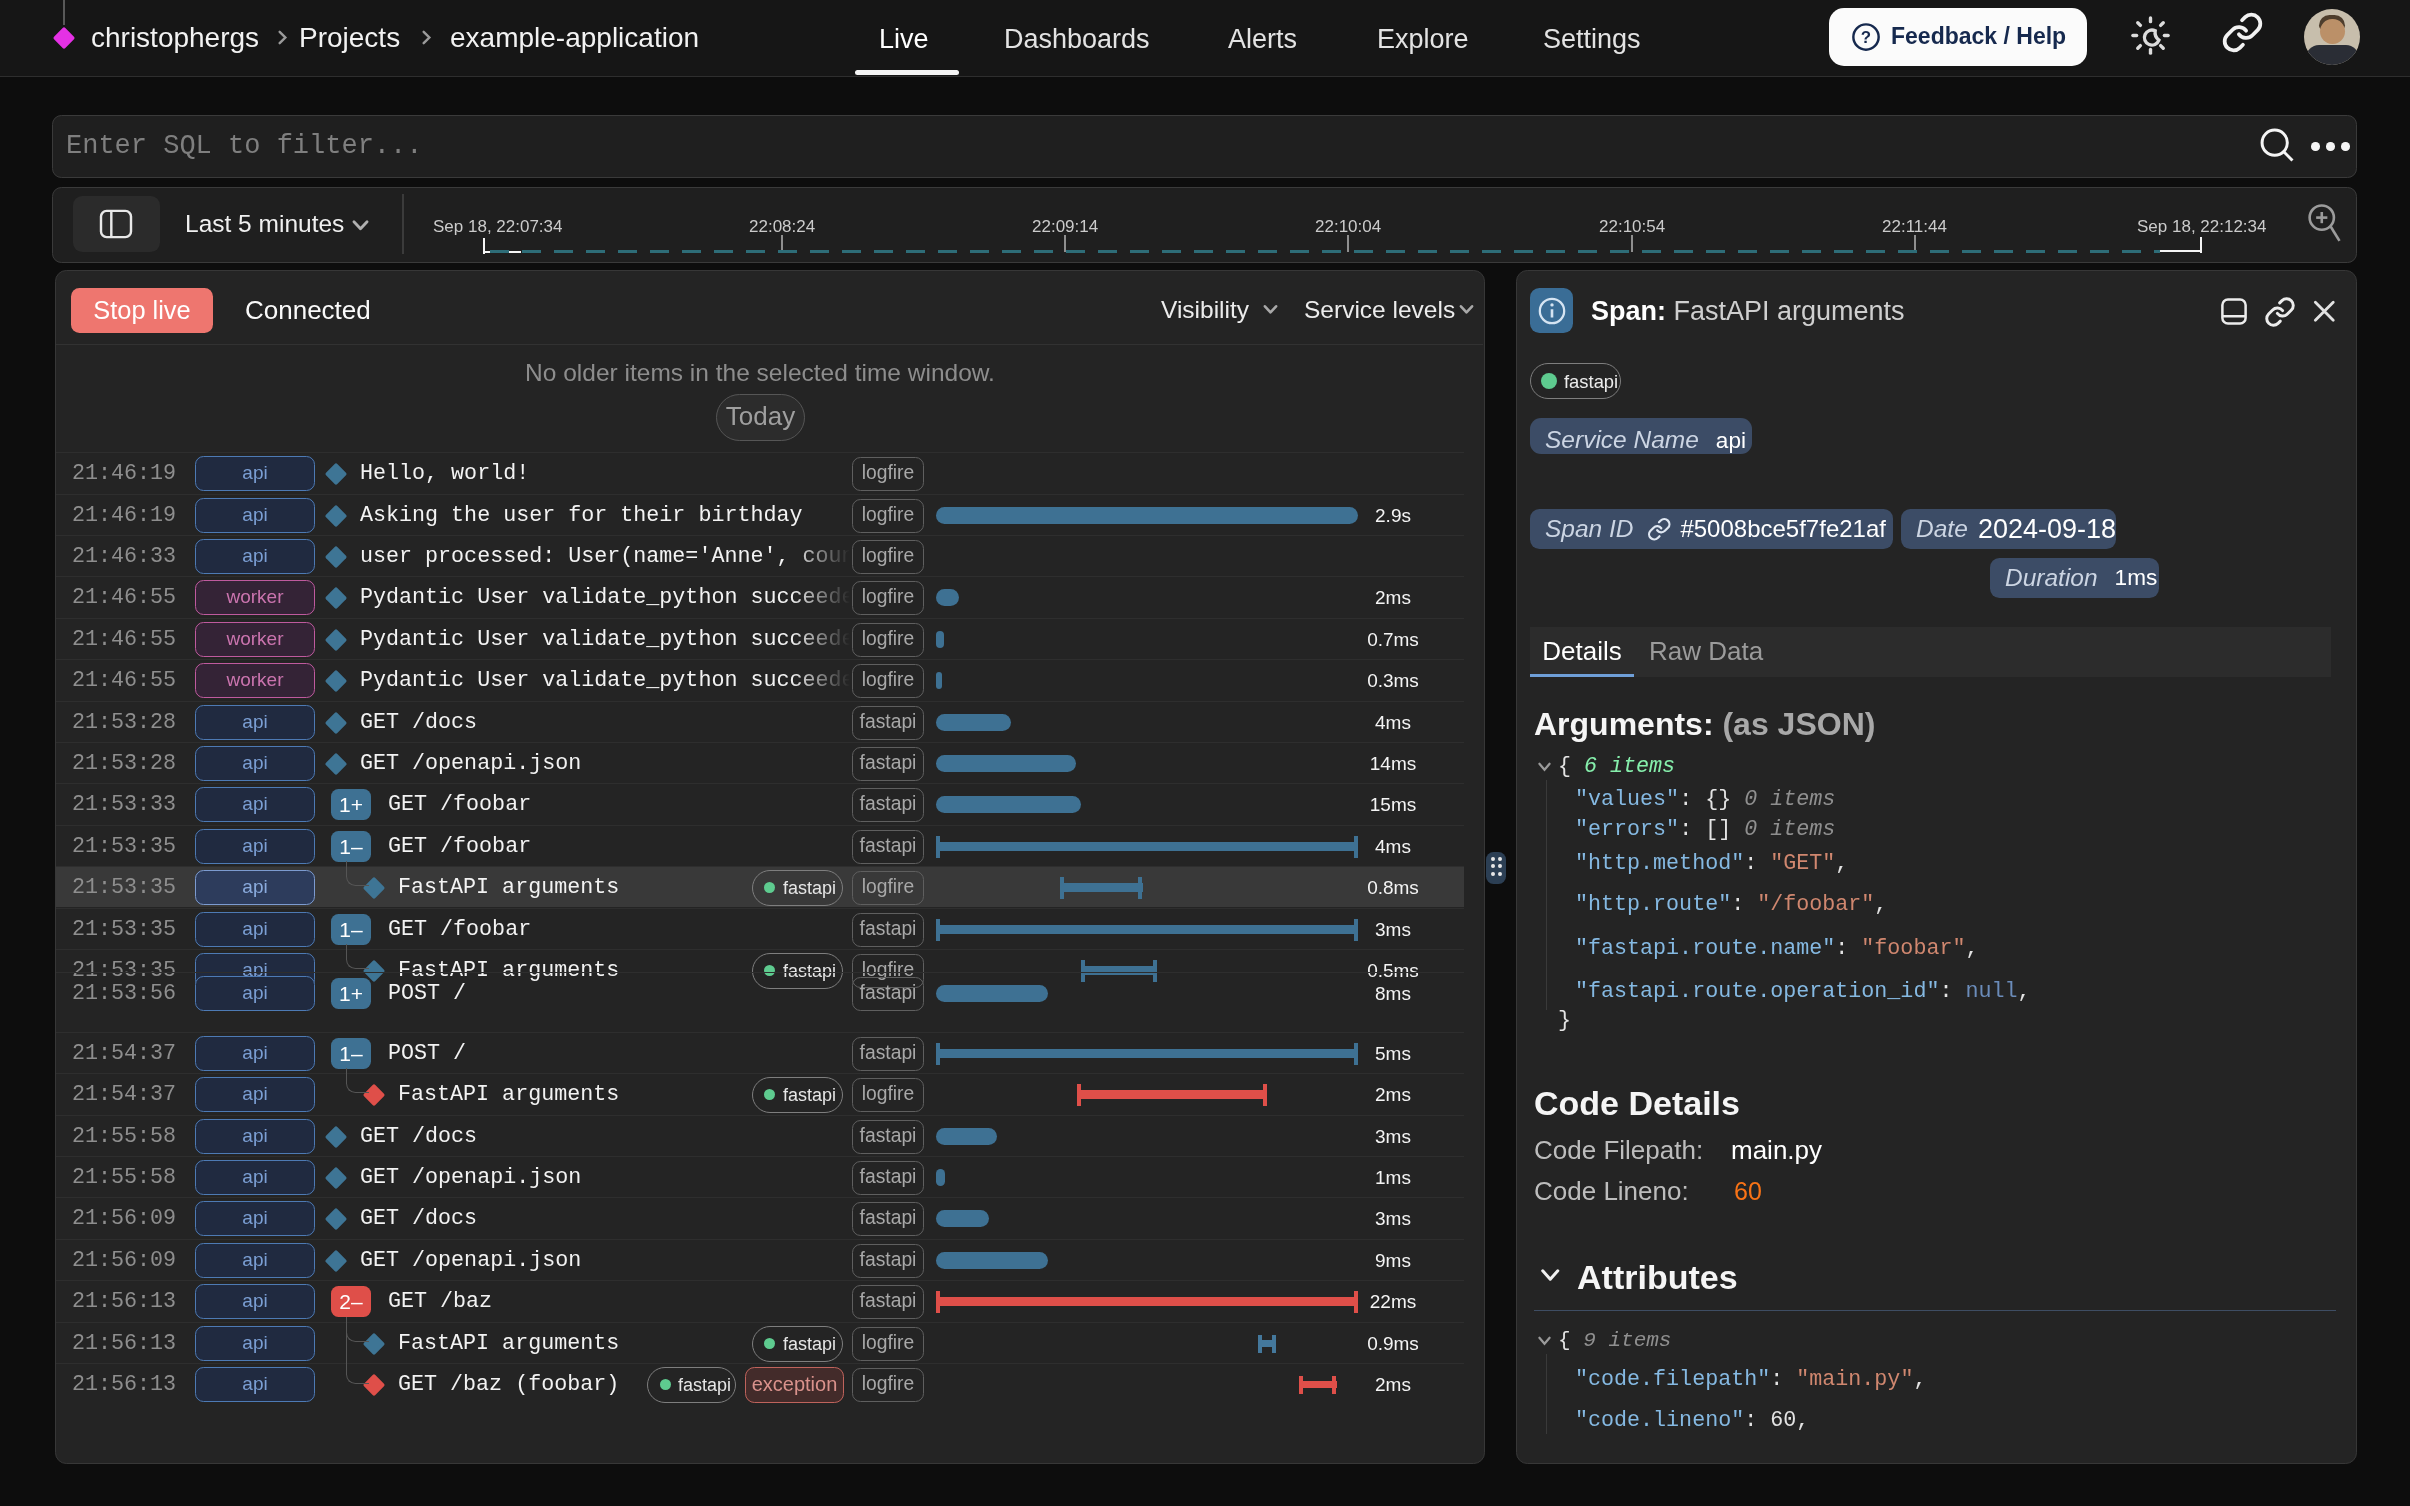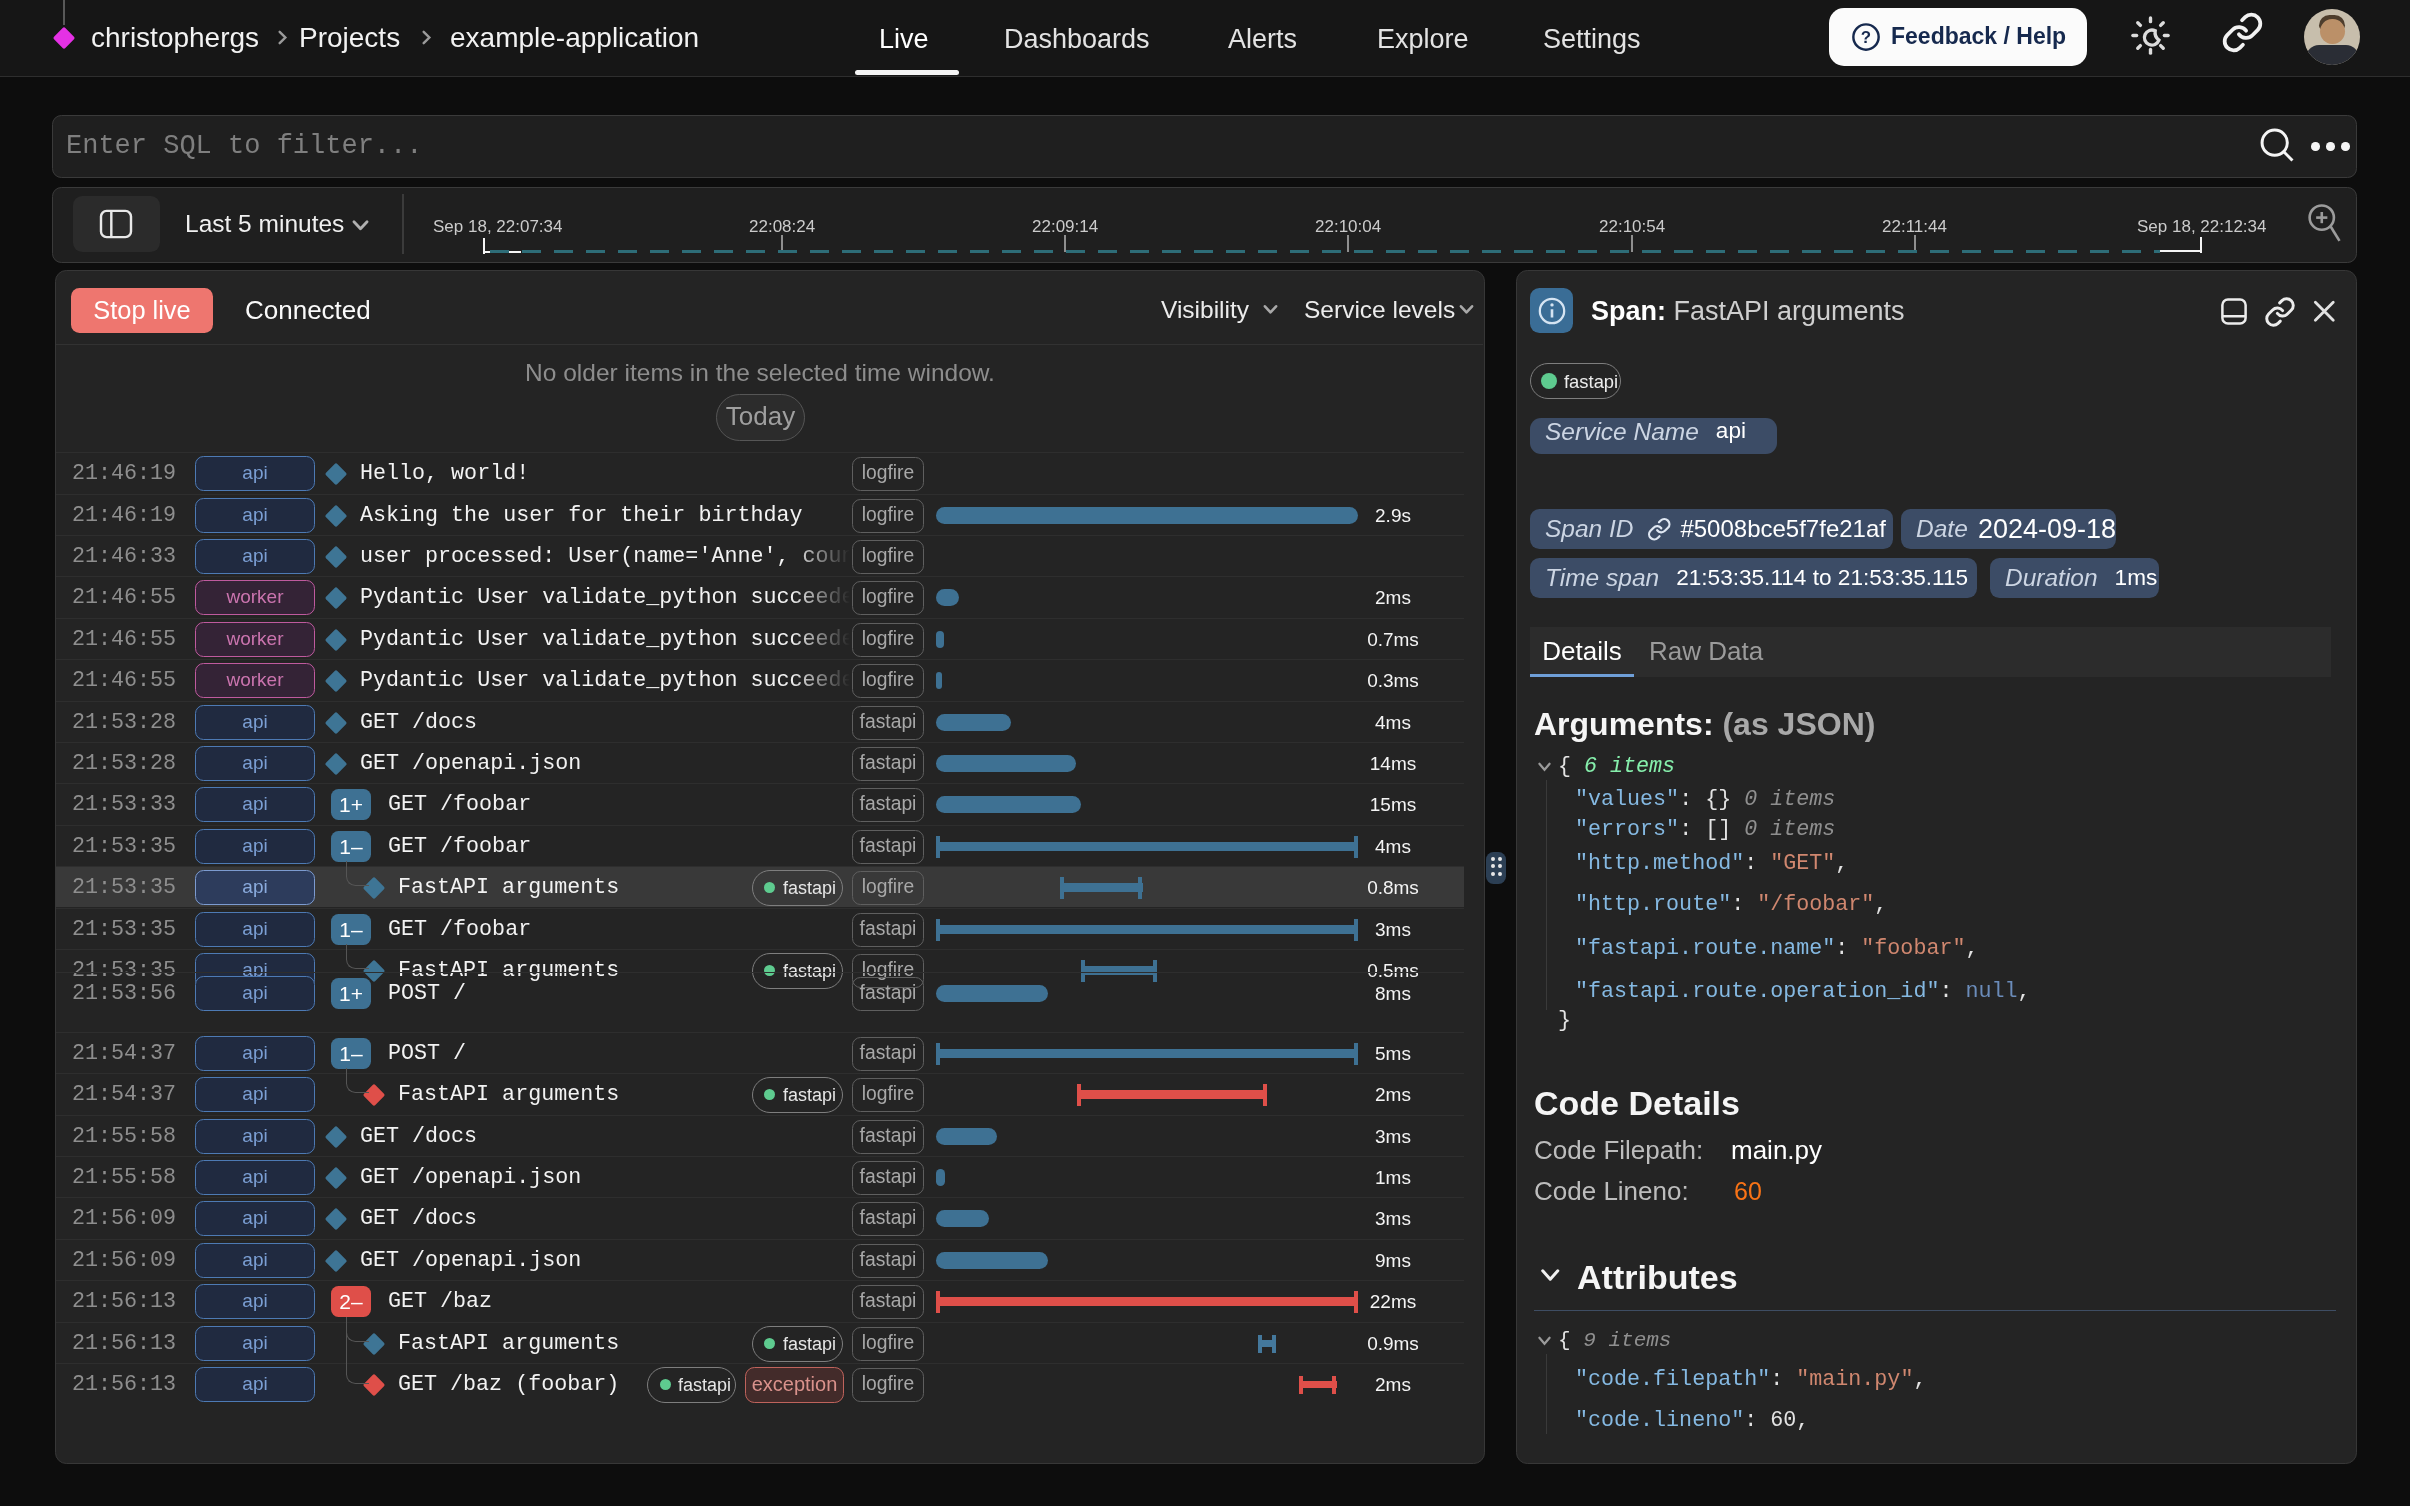--- a/index.html
+++ b/index.html
@@ -374,43 +374,38 @@
 <svg class="a" style="left:747px;top:24.5px" width="32" height="32" viewBox="0 0 24 24" fill="none" stroke="#ececec" stroke-width="2.2" stroke-linecap="round" stroke-linejoin="round">
 <path d="M10 13a5 5 0 0 0 7.54.54l3-3a5 5 0 0 0-7.07-7.07l-1.72 1.71"></path>
 <path d="M14 11a5 5 0 0 0-7.54-.54l-3 3a5 5 0 0 0 7.07 7.07l1.71-1.71"></path>
     </svg>
 <svg class="a" style="left:796px;top:29px" width="22.6" height="22.6" viewBox="0 0 24 24">
       <path d="M2.5 2.5 L21.5 21.5 M21.5 2.5 L2.5 21.5" stroke="#e2e2e2" stroke-width="3" stroke-linecap="round"></path>
     </svg>
 <div class="a" style="left:13px;top:92px;width:91px;height:36px;border:1.9px solid #7e7e7e;border-radius:18px"></div>
 <div class="a" style="left:23.5px;top:102px;width:16px;height:16px;border-radius:50%;background:#5ecb8f"></div>
 <div class="a" style="left:47px;top:101px;font-size:18.4px;line-height:19px;color:#ececec">fastapi</div>
-<div class="a" style="left:13px;top:147px;width:247px;height:36px;background:#3c4c66;border-radius:11px;display:flex;align-items:flex-start">
+<div class="a" style="left:13px;top:147px;width:222px;height:36px;background:#3c4c66;border-radius:11px;display:flex;align-items:flex-end">
       <span style="font-style:italic;font-size:24.5px;color:#ccd5e3;margin-left:15px;white-space:nowrap">Service Name</span>
       <span style="width:17px"></span>
       <span style="font-size:22.6px;color:#fff;white-space:nowrap">api</span>
     </div>
 <div class="a" style="left:13px;top:238px;width:363px;height:40px;background:#3c4c66;border-radius:9.4px;display:flex;align-items:center">
       <span style="font-style:italic;font-size:24.5px;color:#ccd5e3;margin-left:15px;white-space:nowrap">Span ID</span>
       <svg style="margin:0 9.4px 0 13px;flex:0 0 auto" width="24.5" height="24.5" viewBox="0 0 24 24" fill="none" stroke="#dfe7f2" stroke-width="2.2" stroke-linecap="round" stroke-linejoin="round">
         <path d="M10 13a5 5 0 0 0 7.54.54l3-3a5 5 0 0 0-7.07-7.07l-1.72 1.71"></path>
         <path d="M14 11a5 5 0 0 0-7.54-.54l-3 3a5 5 0 0 0 7.07 7.07l1.71-1.71"></path>
       </svg>
       <span style="font-size:24px;color:#fff;white-space:nowrap">#5008bce5f7fe21af</span>
     </div>
 <div class="a" style="left:384px;top:238px;width:215px;height:40px;background:#3c4c66;border-radius:9.4px;display:flex;align-items:center">
       <span style="font-style:italic;font-size:24.5px;color:#ccd5e3;margin-left:15px;white-space:nowrap">Date</span>
       <span style="width:17px"></span>
       <span style="font-size:27px;color:#fff;white-space:nowrap">2024-09-18</span>
     </div>
-<div class="a" style="left:13px;top:287px;width:447px;height:40px;background:#3c4c66;border-radius:9.4px;display:flex;align-items:center">
-      <span style="font-style:italic;font-size:24.5px;color:#ccd5e3;margin-left:15px;white-space:nowrap">Time span</span>
-      <span style="width:17px"></span>
-      <span style="font-size:22.6px;color:#fff;white-space:nowrap">21:53:35.114 to 21:53:35.115</span>
-    </div>
 <div class="a" style="left:473px;top:287px;width:169px;height:40px;background:#3c4c66;border-radius:9.4px;display:flex;align-items:center">
       <span style="font-style:italic;font-size:24.5px;color:#ccd5e3;margin-left:15px;white-space:nowrap">Duration</span>
       <span style="width:17px"></span>
       <span style="font-size:22.6px;color:#fff;white-space:nowrap">1ms</span>
     </div>
 <div class="a" style="left:13px;top:356px;width:801px;height:50px;background:#2c2c2c"></div>
 <div class="a" style="left:13px;top:367px;width:104px;text-align:center;font-size:26px;color:#fff;line-height:26px">Details</div>
 <div class="a" style="left:13px;top:403px;width:104px;height:2.8px;background:#6f9fd8"></div>
 <div class="a" style="left:132px;top:367px;font-size:26px;color:#9b9b9b;line-height:26px">Raw Data</div>
 <div class="a" style="left:17px;top:437px;font-size:32px;font-weight:700;line-height:32px;color:#f5f5f5">Arguments: <span style="color:#a8a8a8">(as JSON)</span></div>

